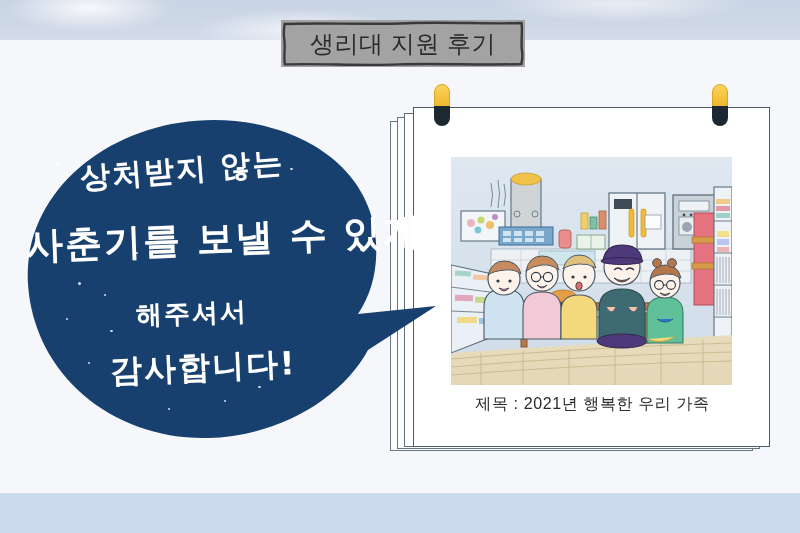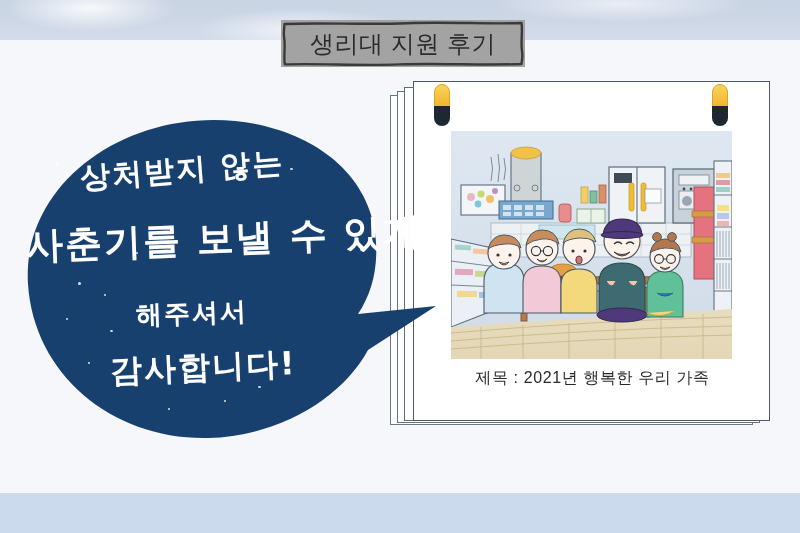--- a/index.html
+++ b/index.html
@@ -67,21 +67,21 @@
     font-weight: 400;
     letter-spacing: .5px;
     color: #2b2b2b;
     white-space: nowrap;
     z-index: 2;
   }
 
   
   .paper-stack {
     position: absolute;
-    left: 390px; top: 81px;
+    left: 390px; top: 107px;
     width: 380px; height: 348px;
     z-index: 2;
   }
   .sheet {
     position: absolute;
     background: #fdfdfd;
     border: 1.4px solid #5d6b77;
     box-shadow: 0 0 0 0 rgba(0,0,0,0);
   }
   .sheet-4 { left: 0px;  top: 14px; width: 363px; height: 330px; border-color: #6a7884; }

